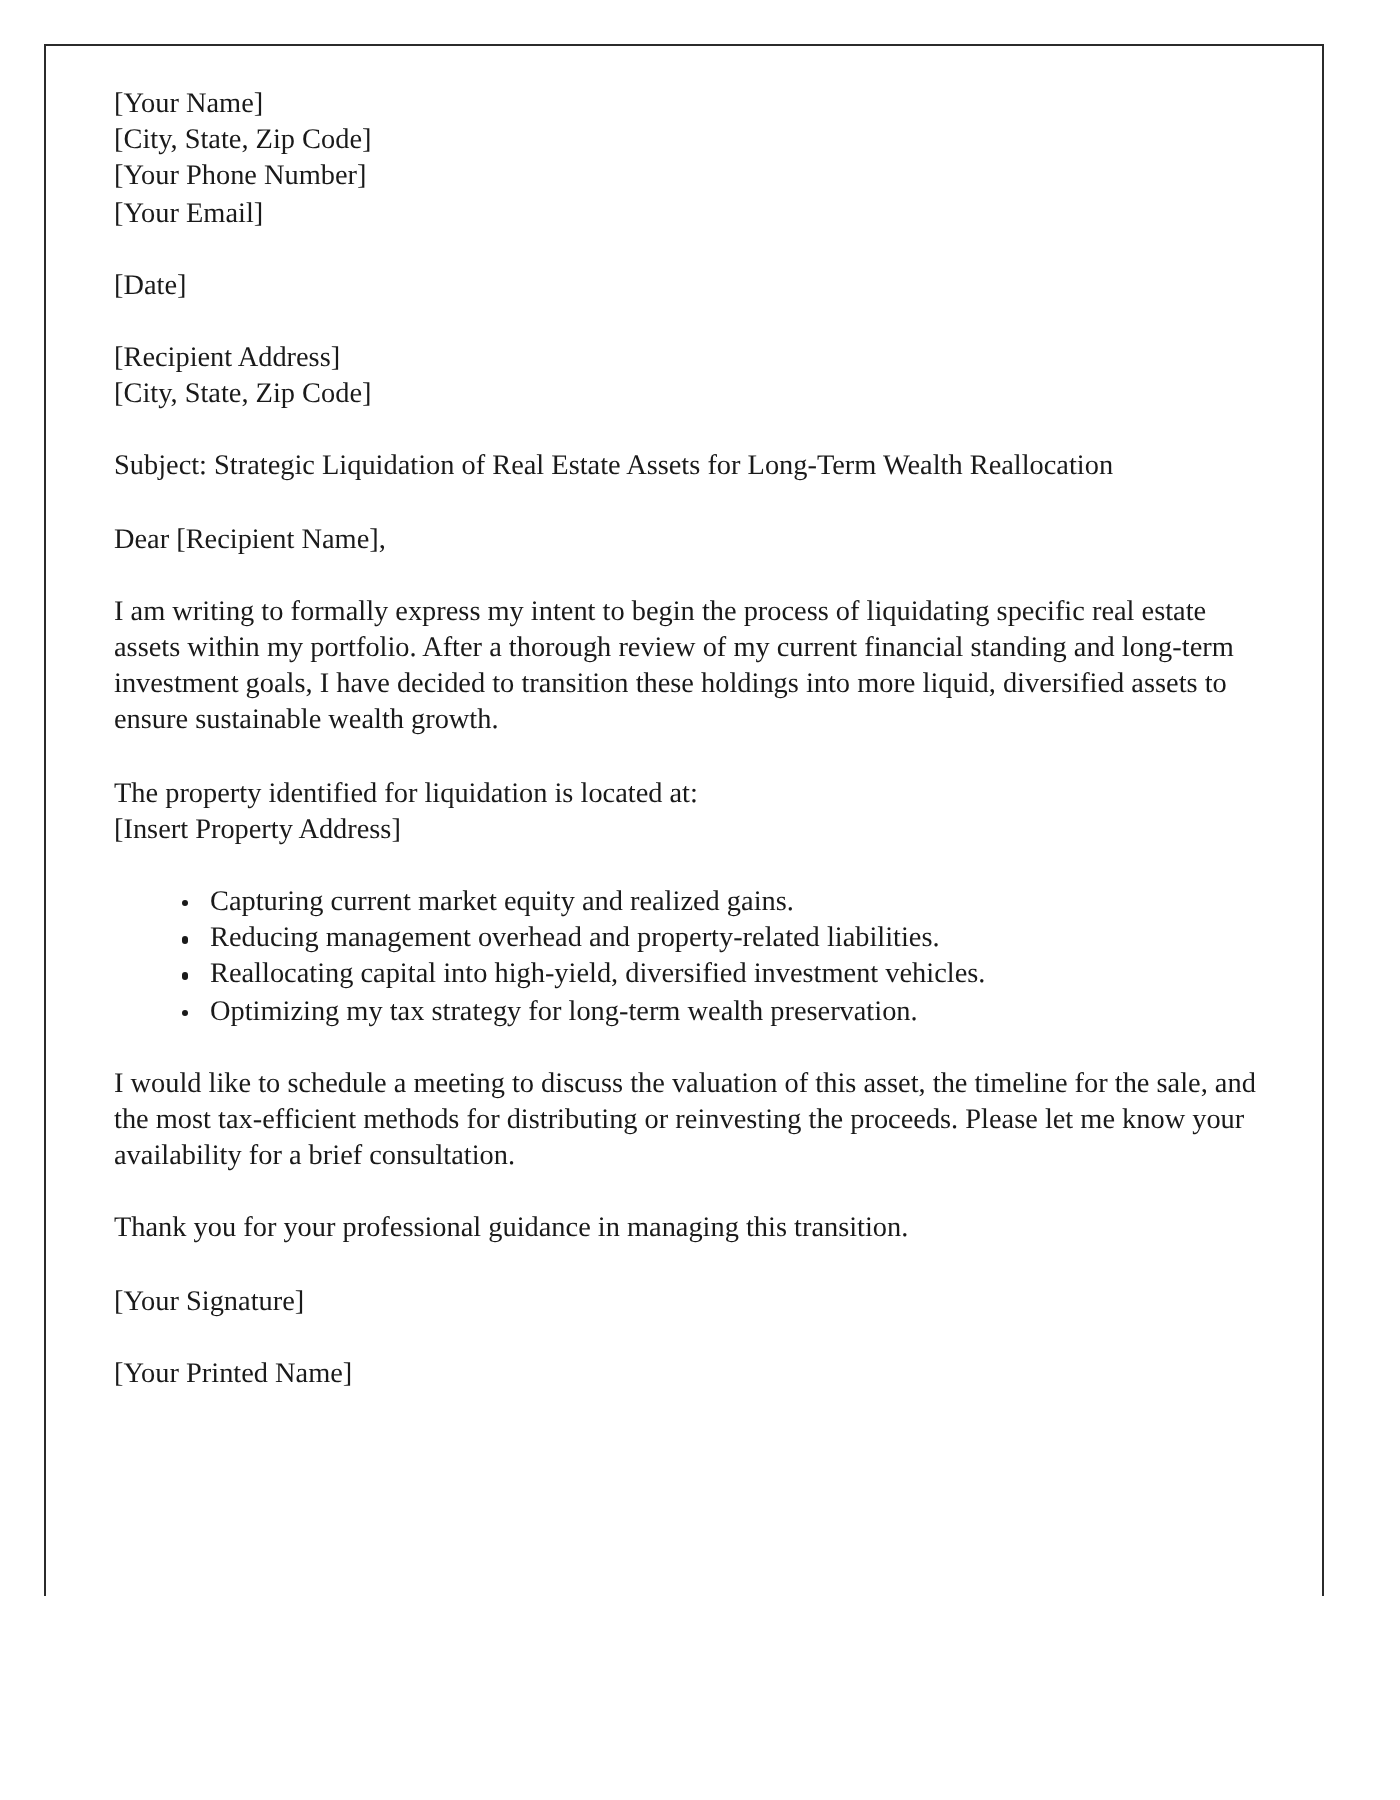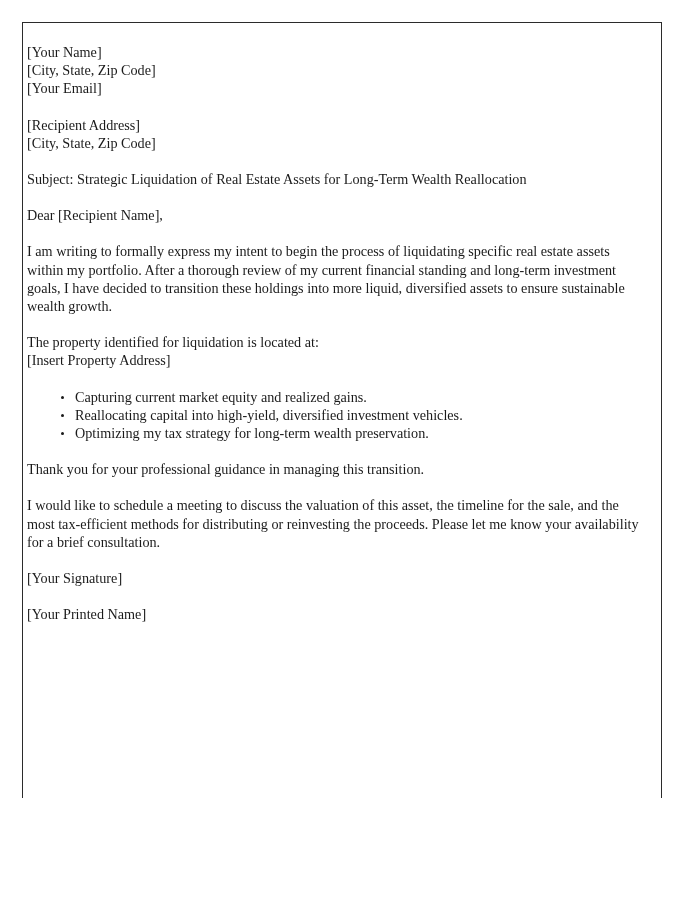--- a/index.html
+++ b/index.html
@@ -19,21 +19,21 @@
     left: 22px;
     top: 22px;
     width: 640px;
     height: 776px;
     box-sizing: border-box;
     border-top: 1px solid #2b2b2b;
     border-left: 1px solid #2b2b2b;
     border-right: 1px solid #2b2b2b;
     border-bottom: none;
     background: #ffffff;
-    padding: 20px 22px 0 4px;
+    padding: 20px 22px 0 34px;
   }
 
   .doc-body {
     font-size: 14.2px;
     line-height: 18.2px;
     color: #1a1a1a;
     text-align: left;
   }
 
   .addr-block {
@@ -80,50 +80,53 @@
 </style>
 </head>
 <body>
 
 <div class="page-sheet">
   <div class="doc-body">
 
     <div class="addr-block">
       <span class="addr-line">[Your Name]</span>
       <span class="addr-line">[City, State, Zip Code]</span>
+      <span class="addr-line">[Your Phone Number]</span>
       <span class="addr-line">[Your Email]</span>
     </div>
 
+    <div class="para">[Date]</div>
 
     <div class="addr-block">
       <span class="addr-line">[Recipient Address]</span>
       <span class="addr-line">[City, State, Zip Code]</span>
     </div>
 
     <div class="para">Subject: Strategic Liquidation of Real Estate Assets for Long-Term Wealth Reallocation</div>
 
     <div class="para">Dear [Recipient Name],</div>
 
     <div class="para">I am writing to formally express my intent to begin the process of liquidating specific real estate assets within my portfolio. After a thorough review of my current financial standing and long-term investment goals, I have decided to transition these holdings into more liquid, diversified assets to ensure sustainable wealth growth.</div>
 
     <div class="para-tight">
       <span class="addr-line">The property identified for liquidation is located at:</span>
       <span class="addr-line">[Insert Property Address]</span>
     </div>
 
 
     <ul class="bullet-list">
       <li>Capturing current market equity and realized gains.</li>
+      <li>Reducing management overhead and property-related liabilities.</li>
       <li>Reallocating capital into high-yield, diversified investment vehicles.</li>
       <li>Optimizing my tax strategy for long-term wealth preservation.</li>
     </ul>
 
+    <div class="para">I would like to schedule a meeting to discuss the valuation of this asset, the timeline for the sale, and the most tax-efficient methods for distributing or reinvesting the proceeds. Please let me know your availability for a brief consultation.</div>
+
     <div class="para">Thank you for your professional guidance in managing this transition.</div>
-
-    <div class="para">I would like to schedule a meeting to discuss the valuation of this asset, the timeline for the sale, and the most tax-efficient methods for distributing or reinvesting the proceeds. Please let me know your availability for a brief consultation.</div>
 
 
     <div class="para">[Your Signature]</div>
 
     <div class="para">[Your Printed Name]</div>
 
   </div>
 </div>
 
 </body></html>

